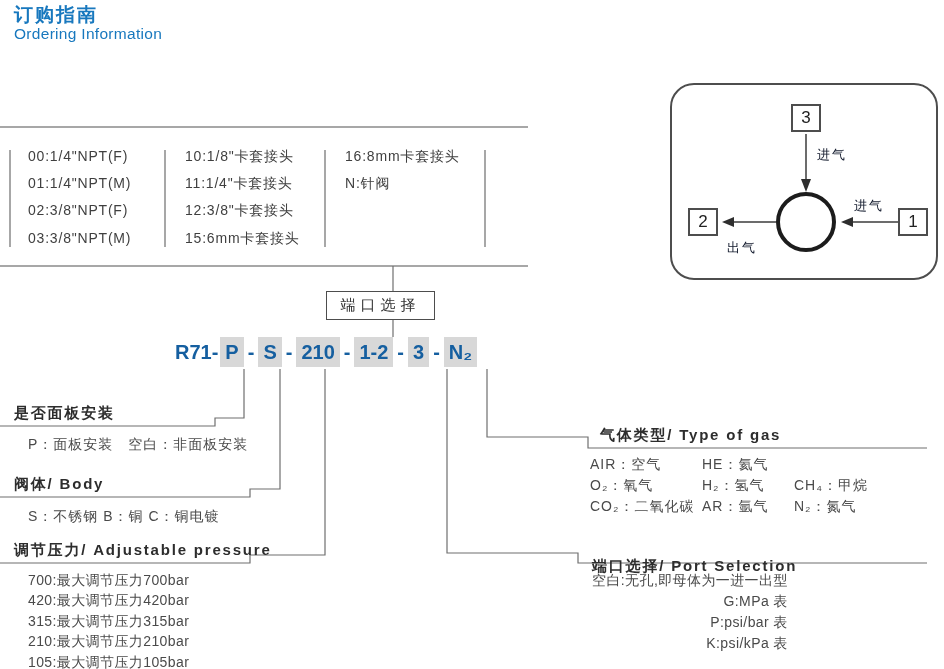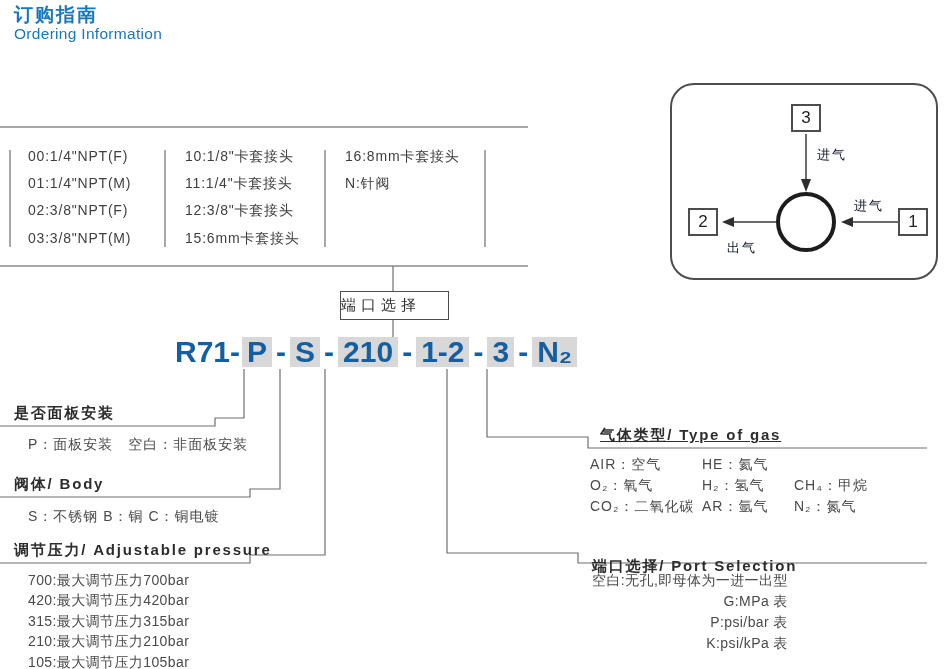--- a/index.html
+++ b/index.html
@@ -29,40 +29,40 @@
   .port-box-3 { left:791px; top:104px; }
   .port-box-2 { left:688px; top:208px; }
   .port-box-1 { left:898px; top:208px; }
   .reg-circle { left:776px; top:192px; width:60px; height:60px; border:4px solid #1c1c1c; border-radius:50%; box-sizing:border-box; }
   .flow-label { font-size:13px; color:#0f172a; letter-spacing:2px; white-space:nowrap; }
   .fl-top   { left:817px; top:146px; }
   .fl-out   { left:727px; top:195px;margin-top:44px; }
   .fl-right { left:854px; top:197px; }
 
   
-  .callout { left:340px; top:291px; width:109px; height:29px; border:1.5px solid #4d4d4d; box-sizing:border-box;
-             text-align:left; line-height:26px; font-size:15px; letter-spacing:5px; color:#333; background:#fff; }
+  .callout { left:326px; top:291px; width:109px; height:29px; border:1.5px solid #4d4d4d; box-sizing:border-box;
+             text-align:center; line-height:26px; font-size:15px; letter-spacing:5px; color:#333; background:#fff; }
 
   
   .model { left:175px; top:337px; display:flex; align-items:flex-start;
-           font-size:30px; font-weight:bold; color:#155fa0; white-space:nowrap; height:30px; line-height:30px; }
+           font-size:20px; font-weight:bold; color:#155fa0; white-space:nowrap; height:30px; line-height:30px; }
   .mseg  { background:#d8d8d8; padding:0 5px; margin:0 2px; }
   .mdash { margin:0 2px; }
 
   
   .sec-h { font-size:15px; font-weight:bold; color:#2d2d2d; letter-spacing:1.8px; white-space:nowrap; }
   .sec-line, .list div { font-size:14px; color:#4a4a4a; letter-spacing:1px; white-space:nowrap;text-align:right; }
   .h-panel    { left:14px;  top:404px; }
   .l-panel    { left:28px;  top:436px; }
   .h-body     { left:14px;  top:475px; }
   .l-body     { left:28px;  top:508px; }
   .h-pressure { left:14px;  top:541px; }
   .list-pressure { left:28px; top:570px; }
   .list-pressure div { height:20.4px; line-height:20.4px; letter-spacing:0.4px; }
-  .h-gas      { left:600px; top:426px;text-decoration:underline; }
+  .h-gas      { left:600px; top:426px; }
   .gas-grid   { left:590px; top:456px; display:grid; grid-template-columns:112px 92px 130px; row-gap:4px; }
   .gas-grid span { font-size:14px; color:#4a4a4a; letter-spacing:1px; height:17px; white-space:nowrap; }
   .h-port     { left:592px; top:557px; }
   .list-port  { left:592px; top:570px; }
   .list-port div { height:21px; line-height:21px; letter-spacing:0.4px; }
 </style>
 </head>
 <body>
 
 <div class="page">

